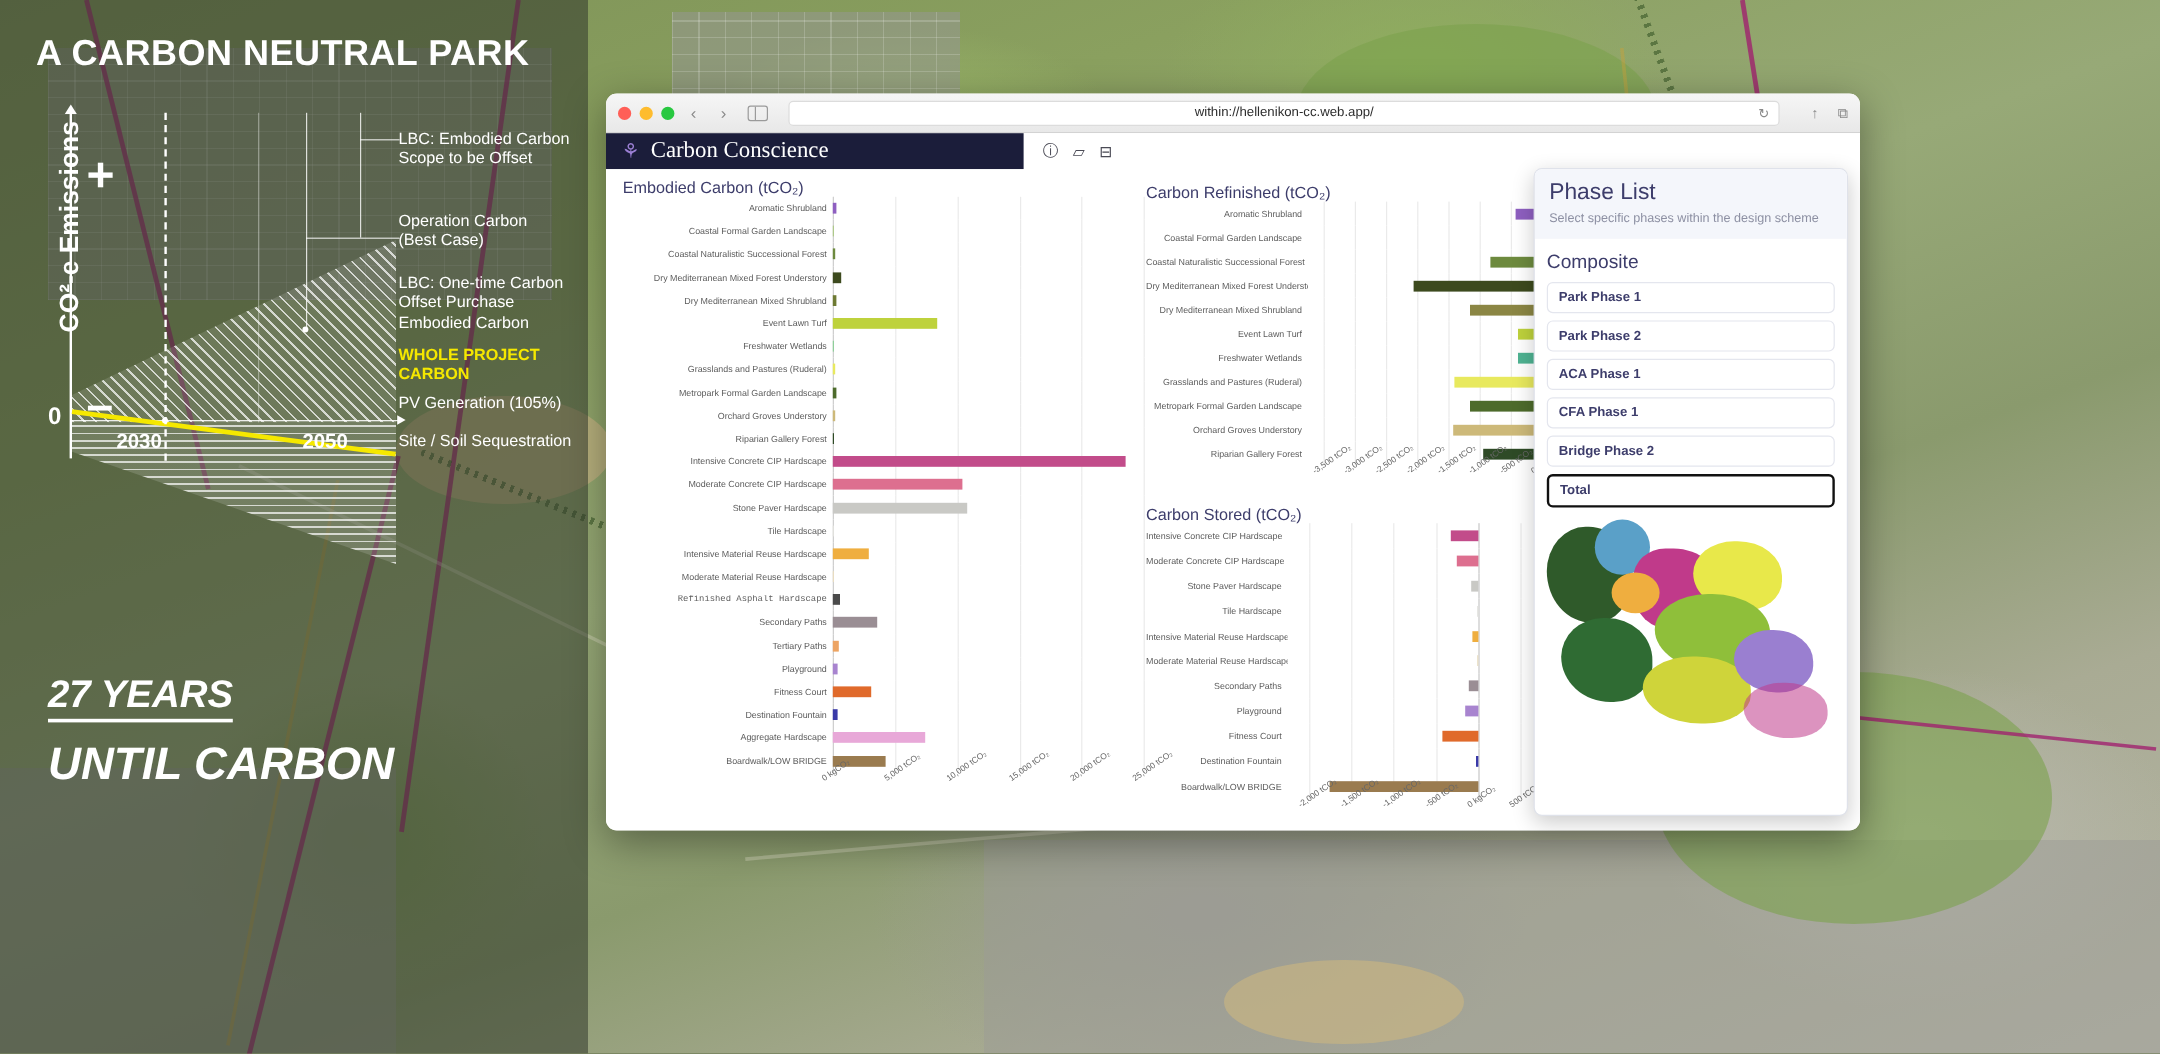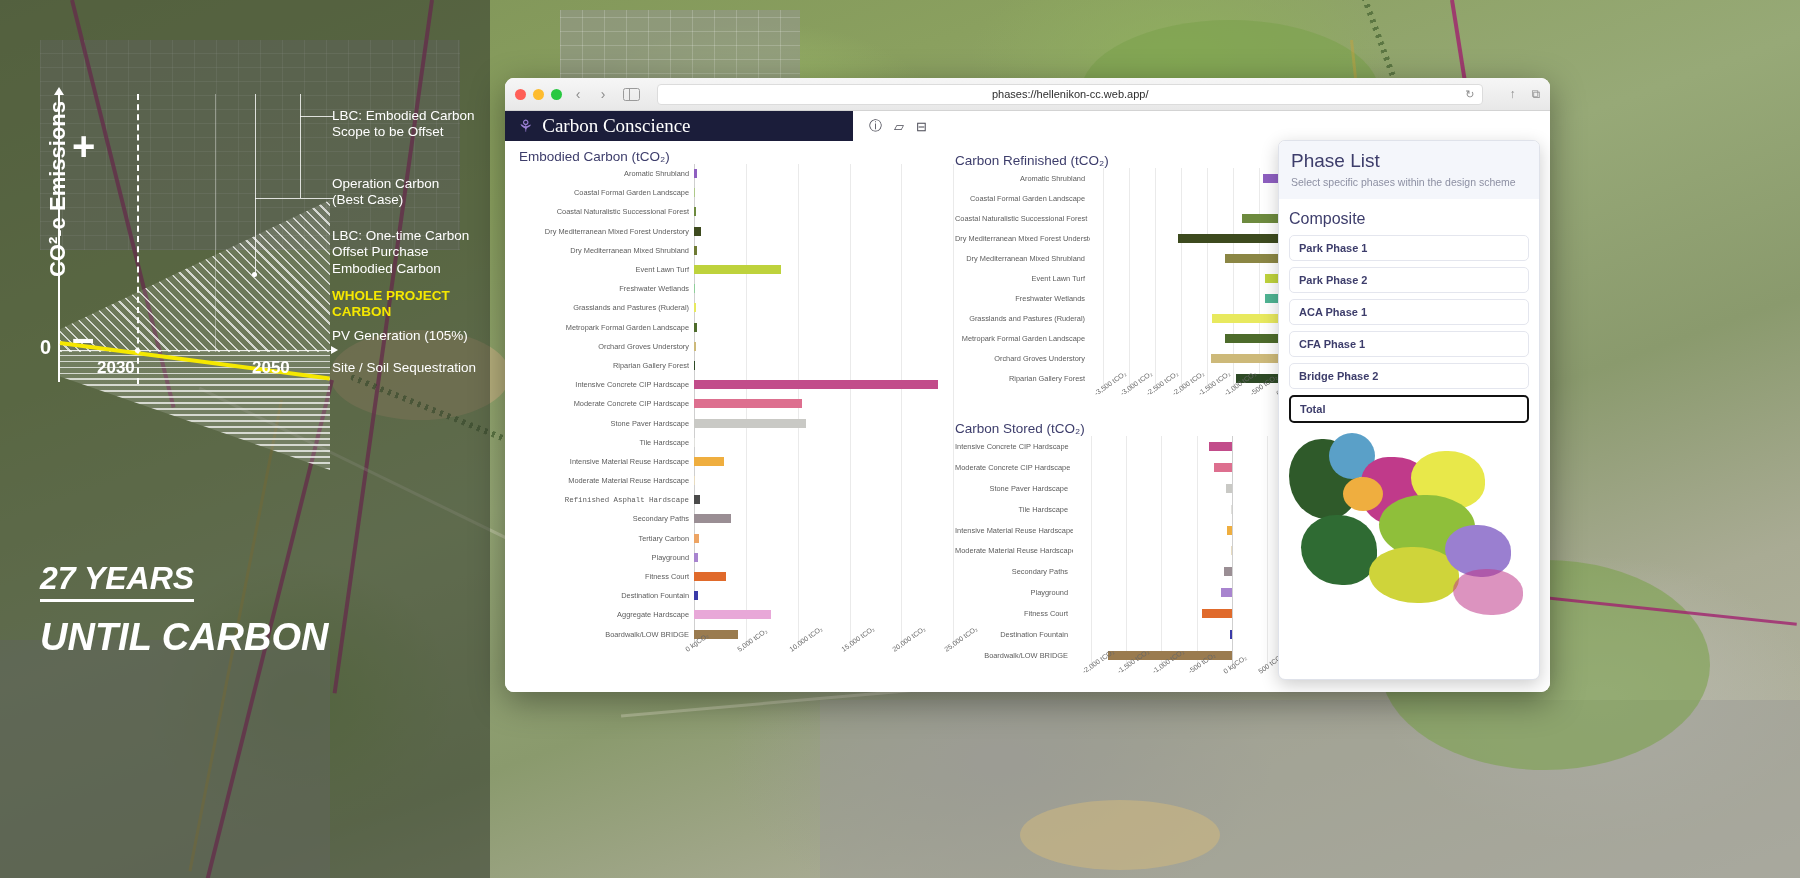--- a/index.html
+++ b/index.html
@@ -198,20 +198,21 @@
   <div class="road2" style="left:1350px;top:40px;width:3px;height:520px;transform:rotate(-6deg);transform-origin:top;"></div>
   <div class="treerow" style="left:340px;top:430px;width:300px;transform:rotate(22deg);"></div>
   <div class="treerow" style="left:1260px;top:120px;width:300px;transform:rotate(70deg);"></div>
   <div class="treerow" style="left:1150px;top:640px;width:380px;transform:rotate(-8deg);"></div>
   <div class="pathline" style="left:180px;top:470px;width:380px;height:3px;transform:rotate(26deg);"></div>
   <div class="pathline" style="left:620px;top:690px;width:560px;height:3px;transform:rotate(-5deg);"></div>
 </div>
 
 <div id="left-panel">
 
+  <div id="left-title">A CARBON NEUTRAL PARK</div>
 
   <div id="diagram">
     <div class="axis-y"></div>
     <div class="ylabel">CO²-e Emissions</div>
     <div class="plus">+</div>
     <div class="minus">–</div>
     <div class="zero">0</div>
 
     <div class="wedge-up"></div>
     <div class="wedge-dn"></div>
@@ -252,21 +253,21 @@
 
 <div id="browser">
   <div id="titlebar">
     <div class="tl r"></div>
     <div class="tl y"></div>
     <div class="tl g"></div>
     <div class="navbtn">‹</div>
     <div class="navbtn">›</div>
     <div class="sidebtn"></div>
     <div id="urlbar">
-      <span id="url">phases://hellenikon-cc.web.app/</span>
+      <span id="url">within://hellenikon-cc.web.app/</span>
       <span id="reload">↻</span>
     </div>
     <div class="tbicon">↑</div>
     <div class="tbicon">⧉</div>
   </div>
 
   <div id="appbar">
     <div id="brand">
       <span id="brandicon">⚘</span>
       <span>Carbon Conscience</span>
@@ -523,21 +524,21 @@
               <div class="gridv" style="left: 18.5185%;"></div>
               <div class="gridv" style="left: 37.037%;"></div>
               <div class="gridv" style="left: 55.5556%;"></div>
               <div class="gridv" style="left: 74.0741%;"></div>
               <div class="gridv" style="left: 92.5926%;"></div>
               <div class="axisline" style="left: 0%;"></div>
               <div class="bar" title="Secondary Paths: 3600" style="position: absolute; left: 0%; width: 13.3333%; top: 5.1px; background: rgb(154, 142, 148);"></div>
             </div>
           </div>
           <div class="brow" style="height: 19.2px;">
-            <div class="blabel" style="width: 175px;">Tertiary Carbon</div>
+            <div class="blabel" style="width: 175px;">Tertiary Paths</div>
             <div class="btrack" style="height: 19.2px;">
               <div class="gridv" style="left: 0%;"></div>
               <div class="gridv" style="left: 18.5185%;"></div>
               <div class="gridv" style="left: 37.037%;"></div>
               <div class="gridv" style="left: 55.5556%;"></div>
               <div class="gridv" style="left: 74.0741%;"></div>
               <div class="gridv" style="left: 92.5926%;"></div>
               <div class="axisline" style="left: 0%;"></div>
               <div class="bar" title="Tertiary Paths: 500" style="position: absolute; left: 0%; width: 1.85185%; top: 5.1px; background: rgb(237, 164, 99);"></div>
             </div>

